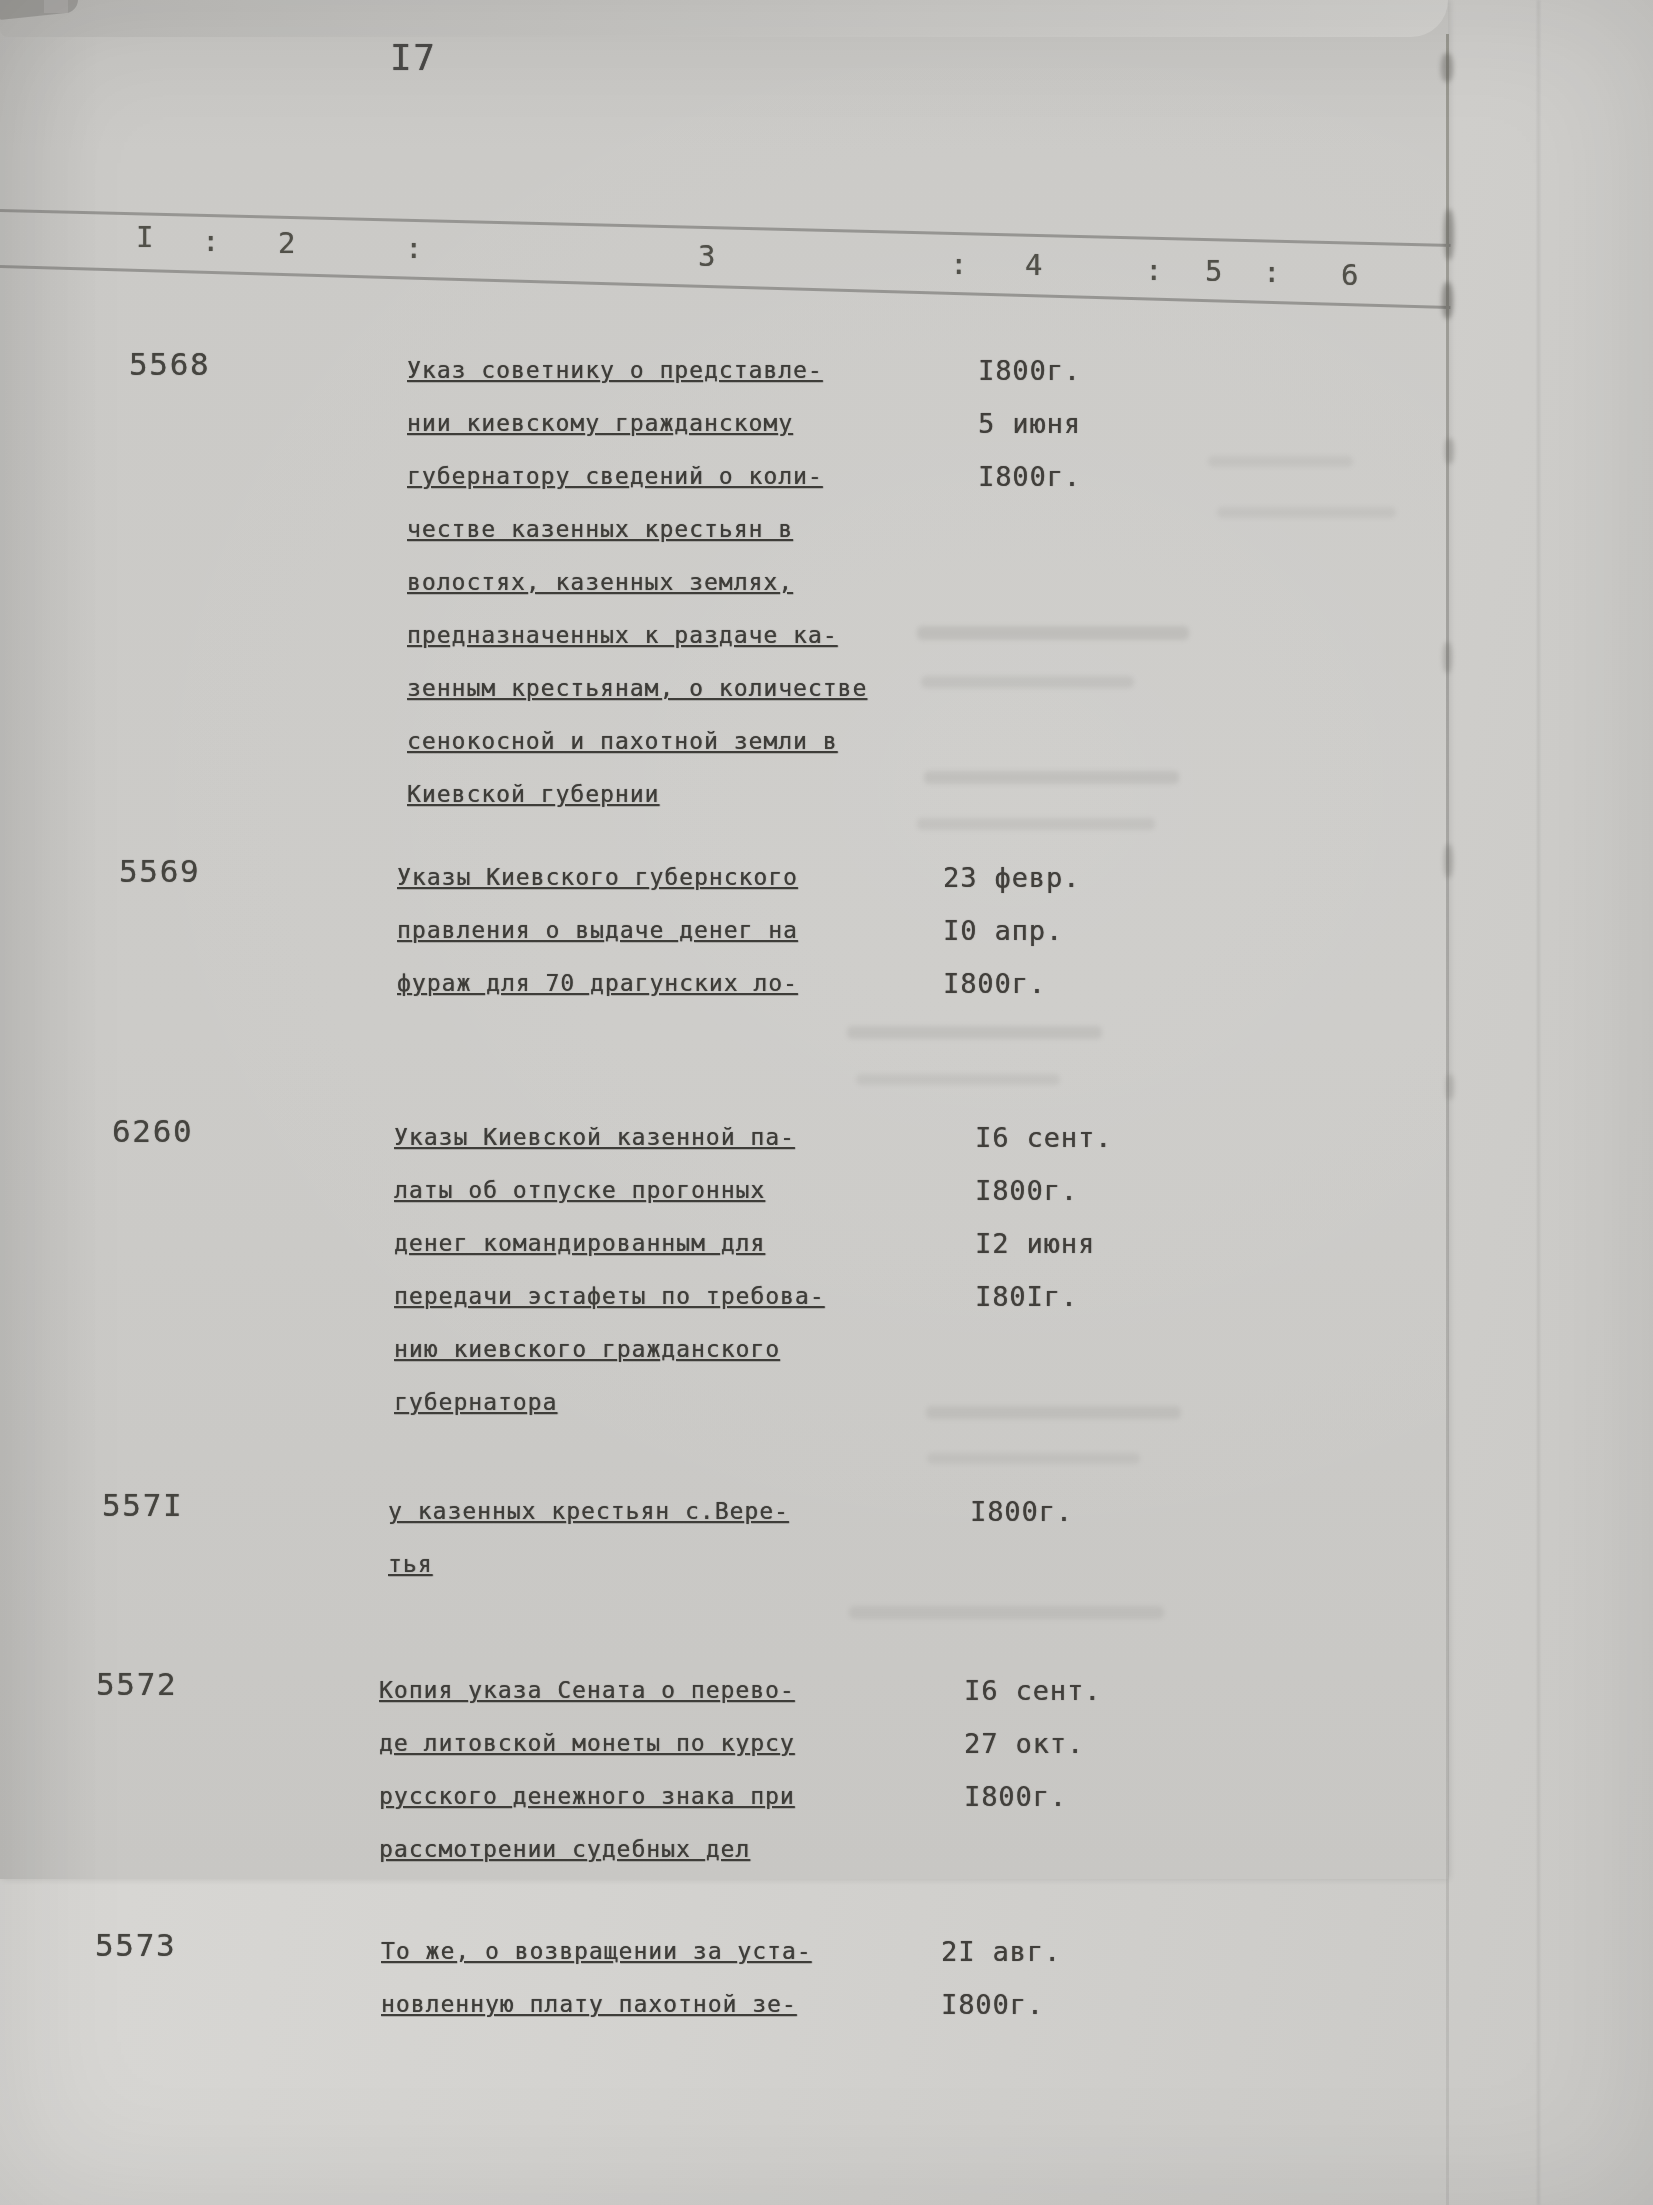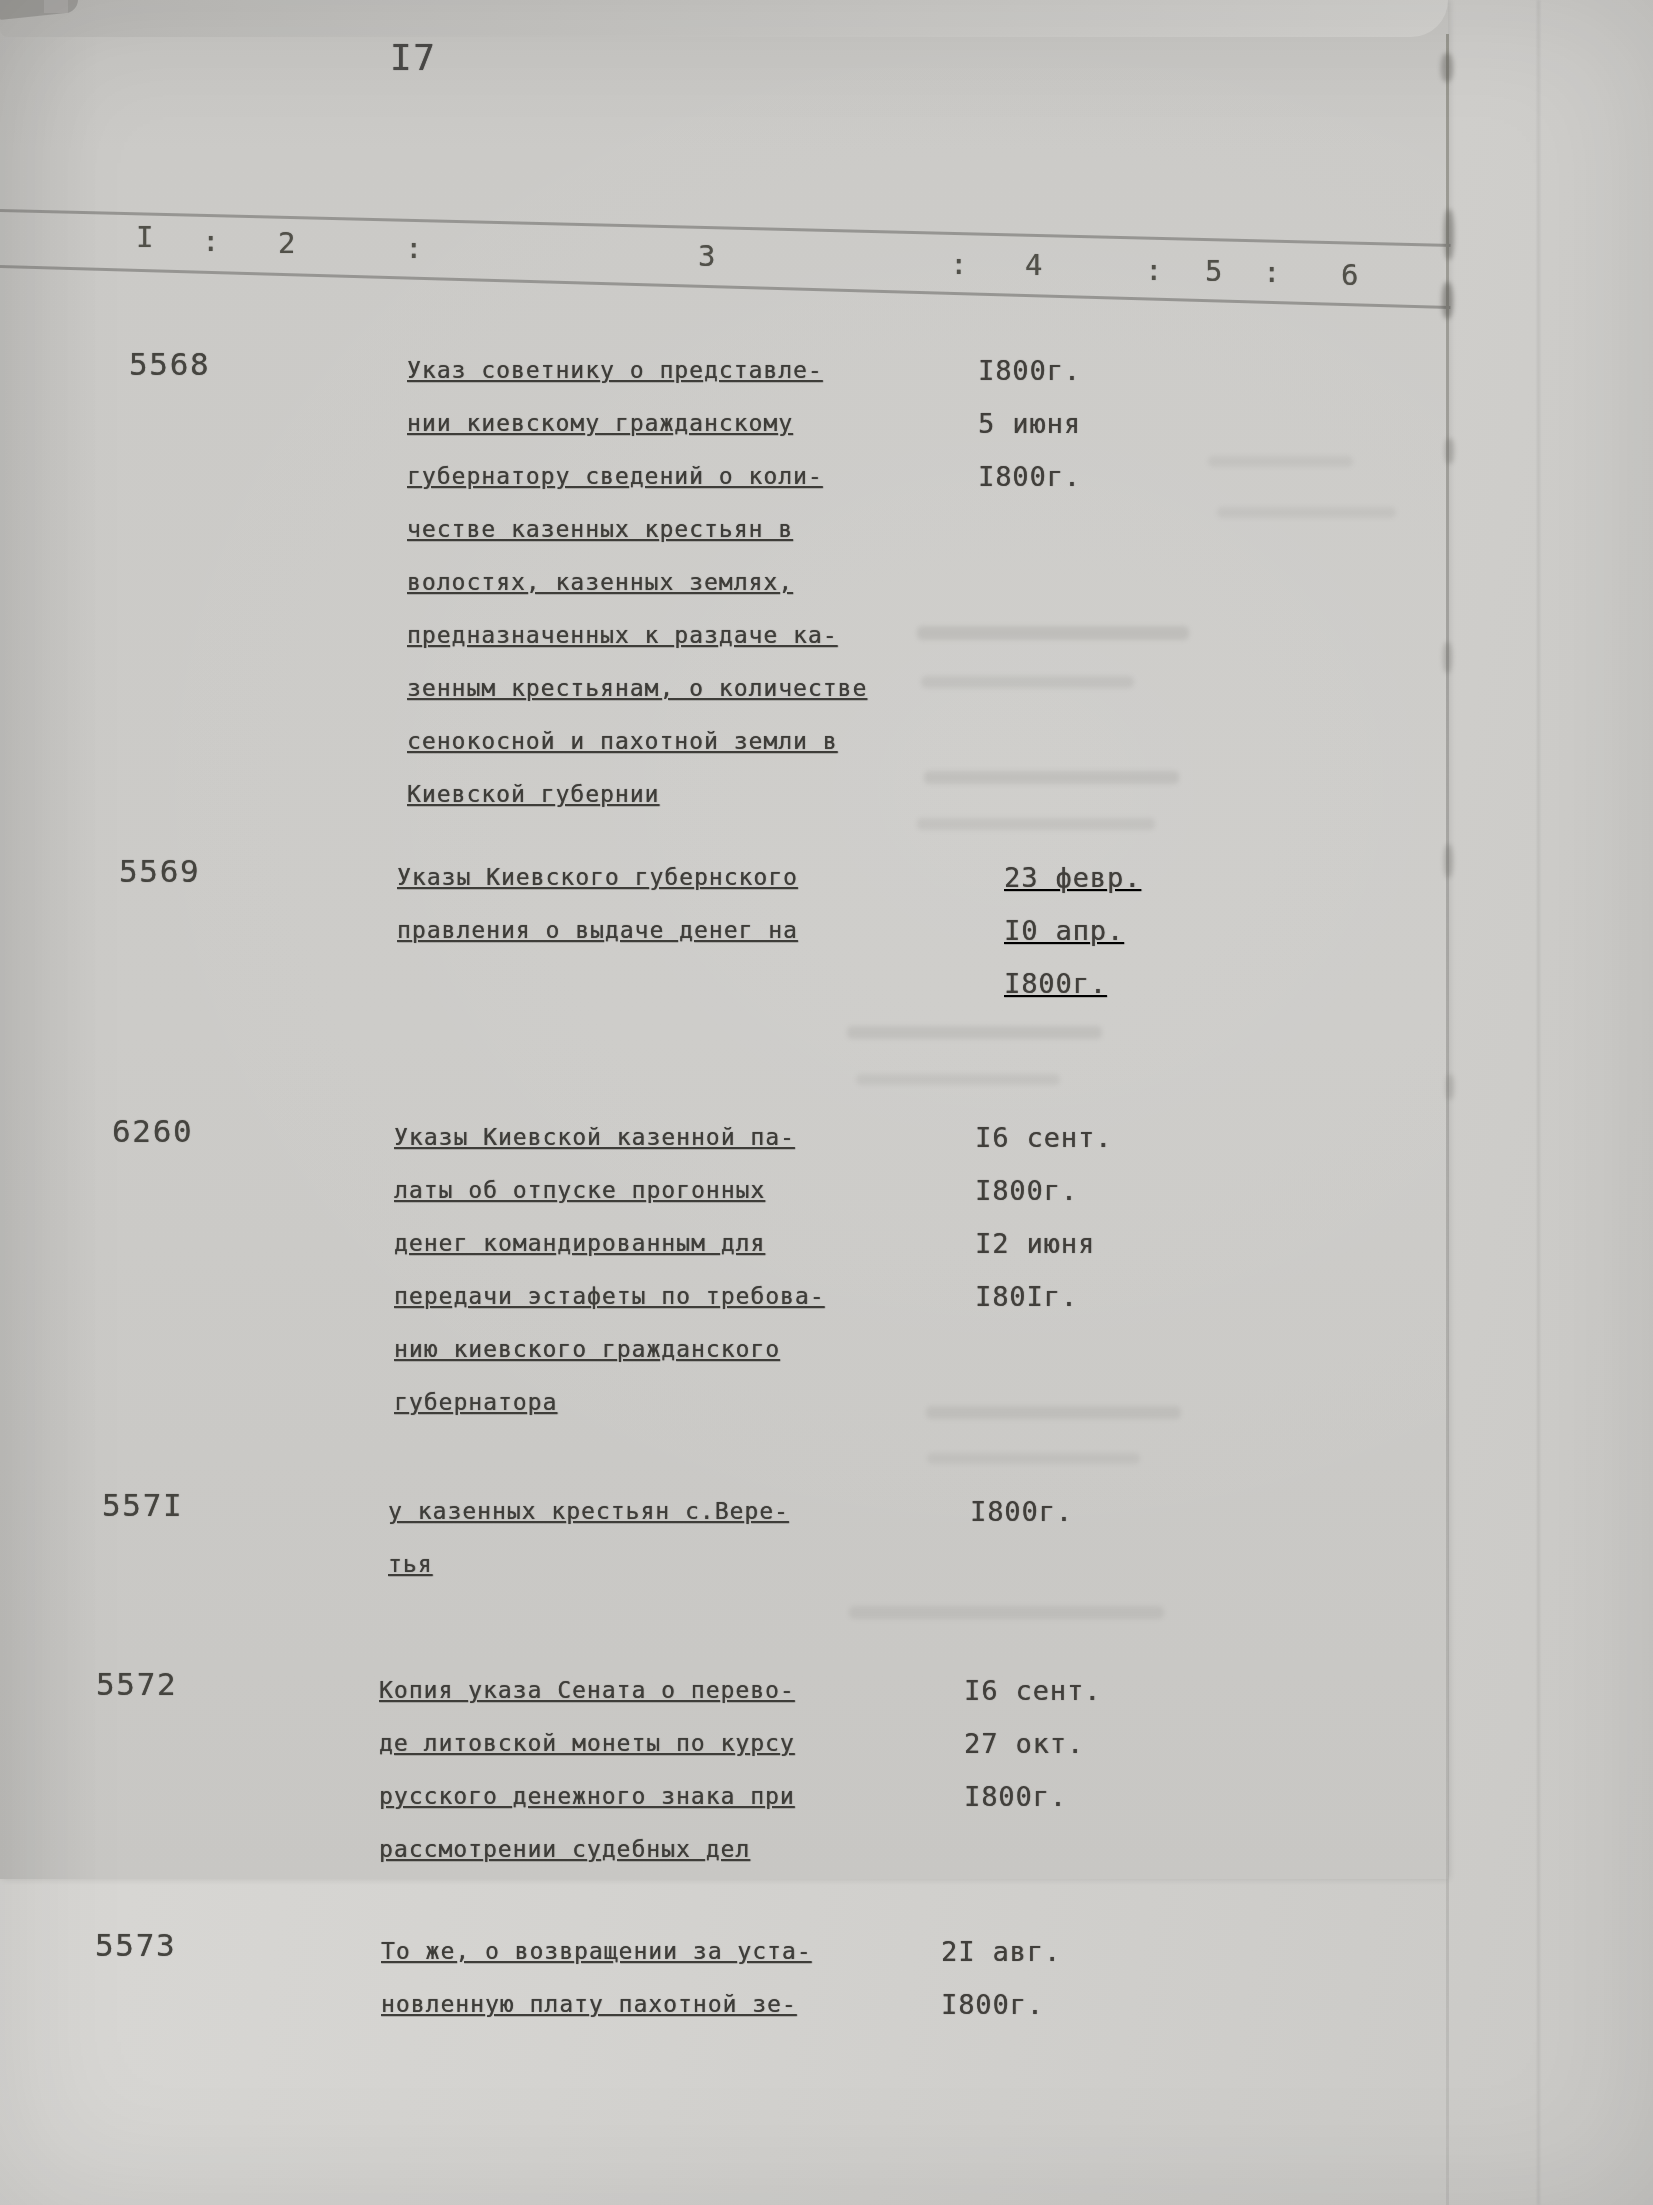--- a/index.html
+++ b/index.html
@@ -85,22 +85,23 @@
             <div class="d-line">I800г.</div>
             <div class="d-line">5 июня</div>
             <div class="d-line">I800г.</div>
           </div>
         </div>
         <div class="entry" style="top: 851px;">
           <div class="entry-num" style="left: 119px;">5569</div>
           <div class="t-col" style="left: 397px;">
             <div class="t-line">Указы Киевского губернского</div>
             <div class="t-line">правления о выдаче денег на</div>
+            <div class="t-line">фураж для 70 драгунских ло-</div>
           </div>
-          <div class="t-col" style="left: 1004px; text-decoration: underline;">
+          <div class="t-col" style="left: 943px;">
             <div class="d-line">23 февр.</div>
             <div class="d-line">I0 апр.</div>
             <div class="d-line">I800г.</div>
           </div>
         </div>
         <div class="entry" style="top: 1111px;">
           <div class="entry-num" style="left: 112px;">6260</div>
           <div class="t-col" style="left: 394px;">
             <div class="t-line">Указы Киевской казенной па-</div>
             <div class="t-line">латы об отпуске прогонных</div>

